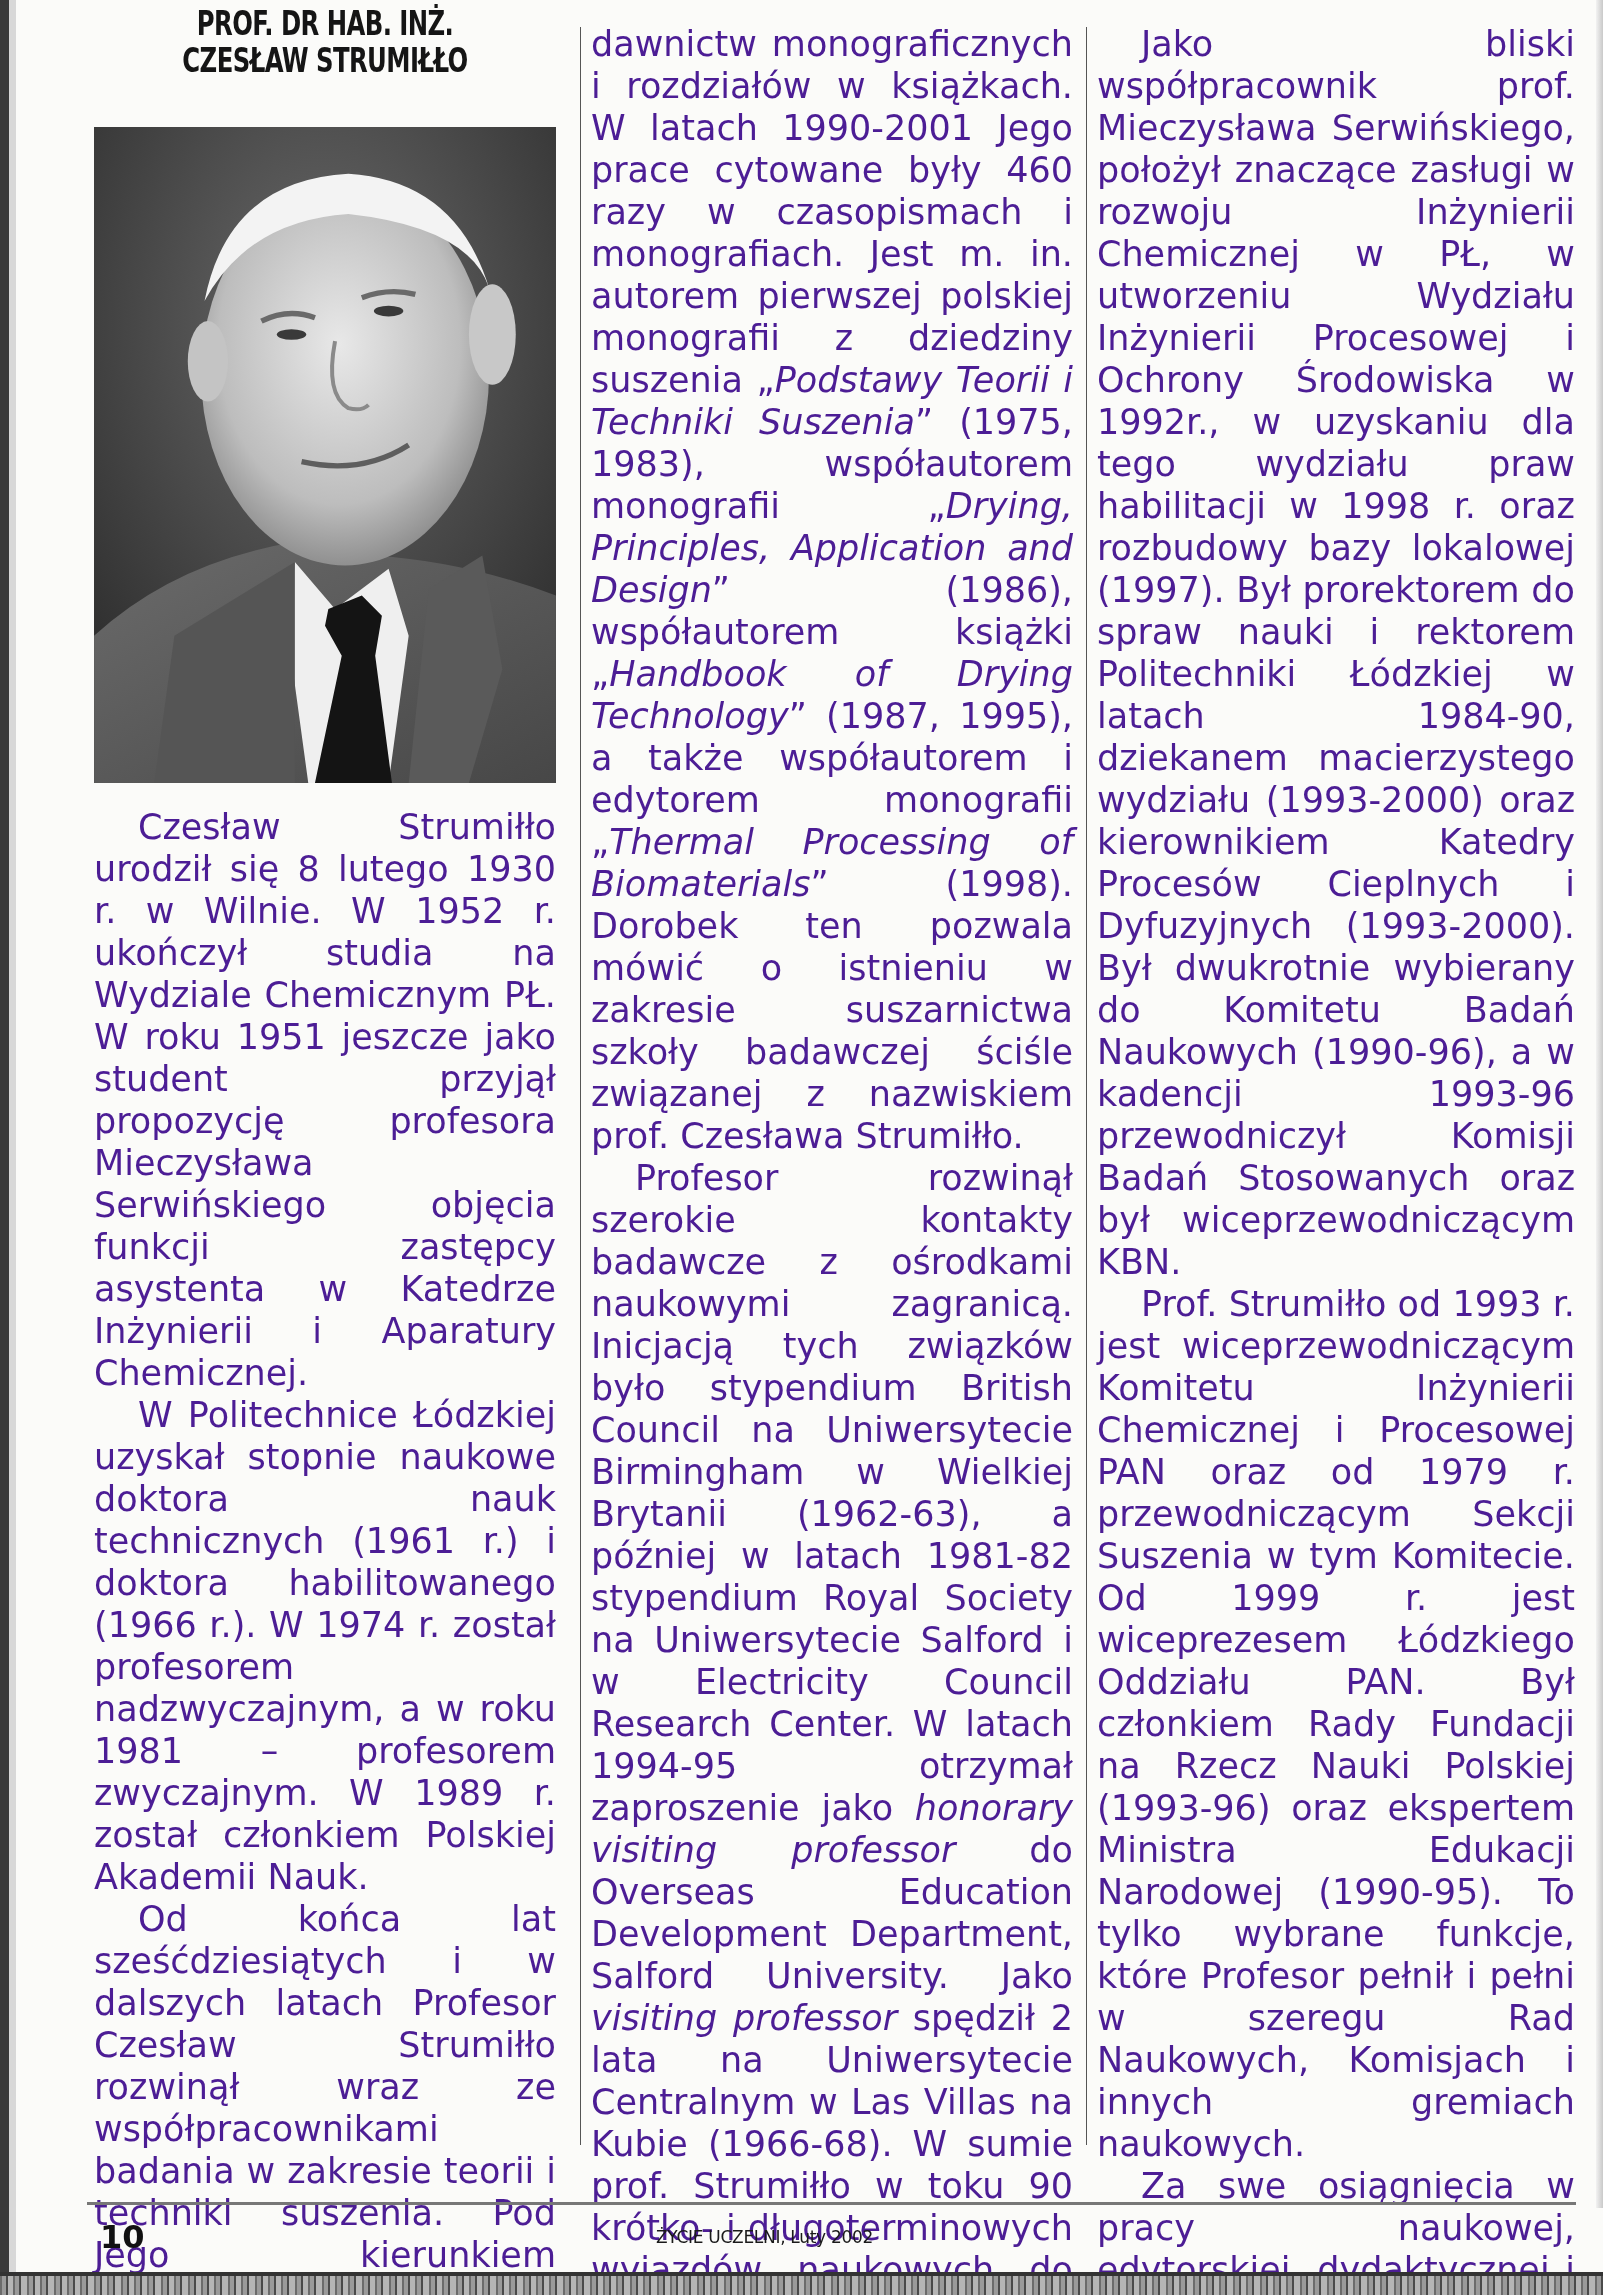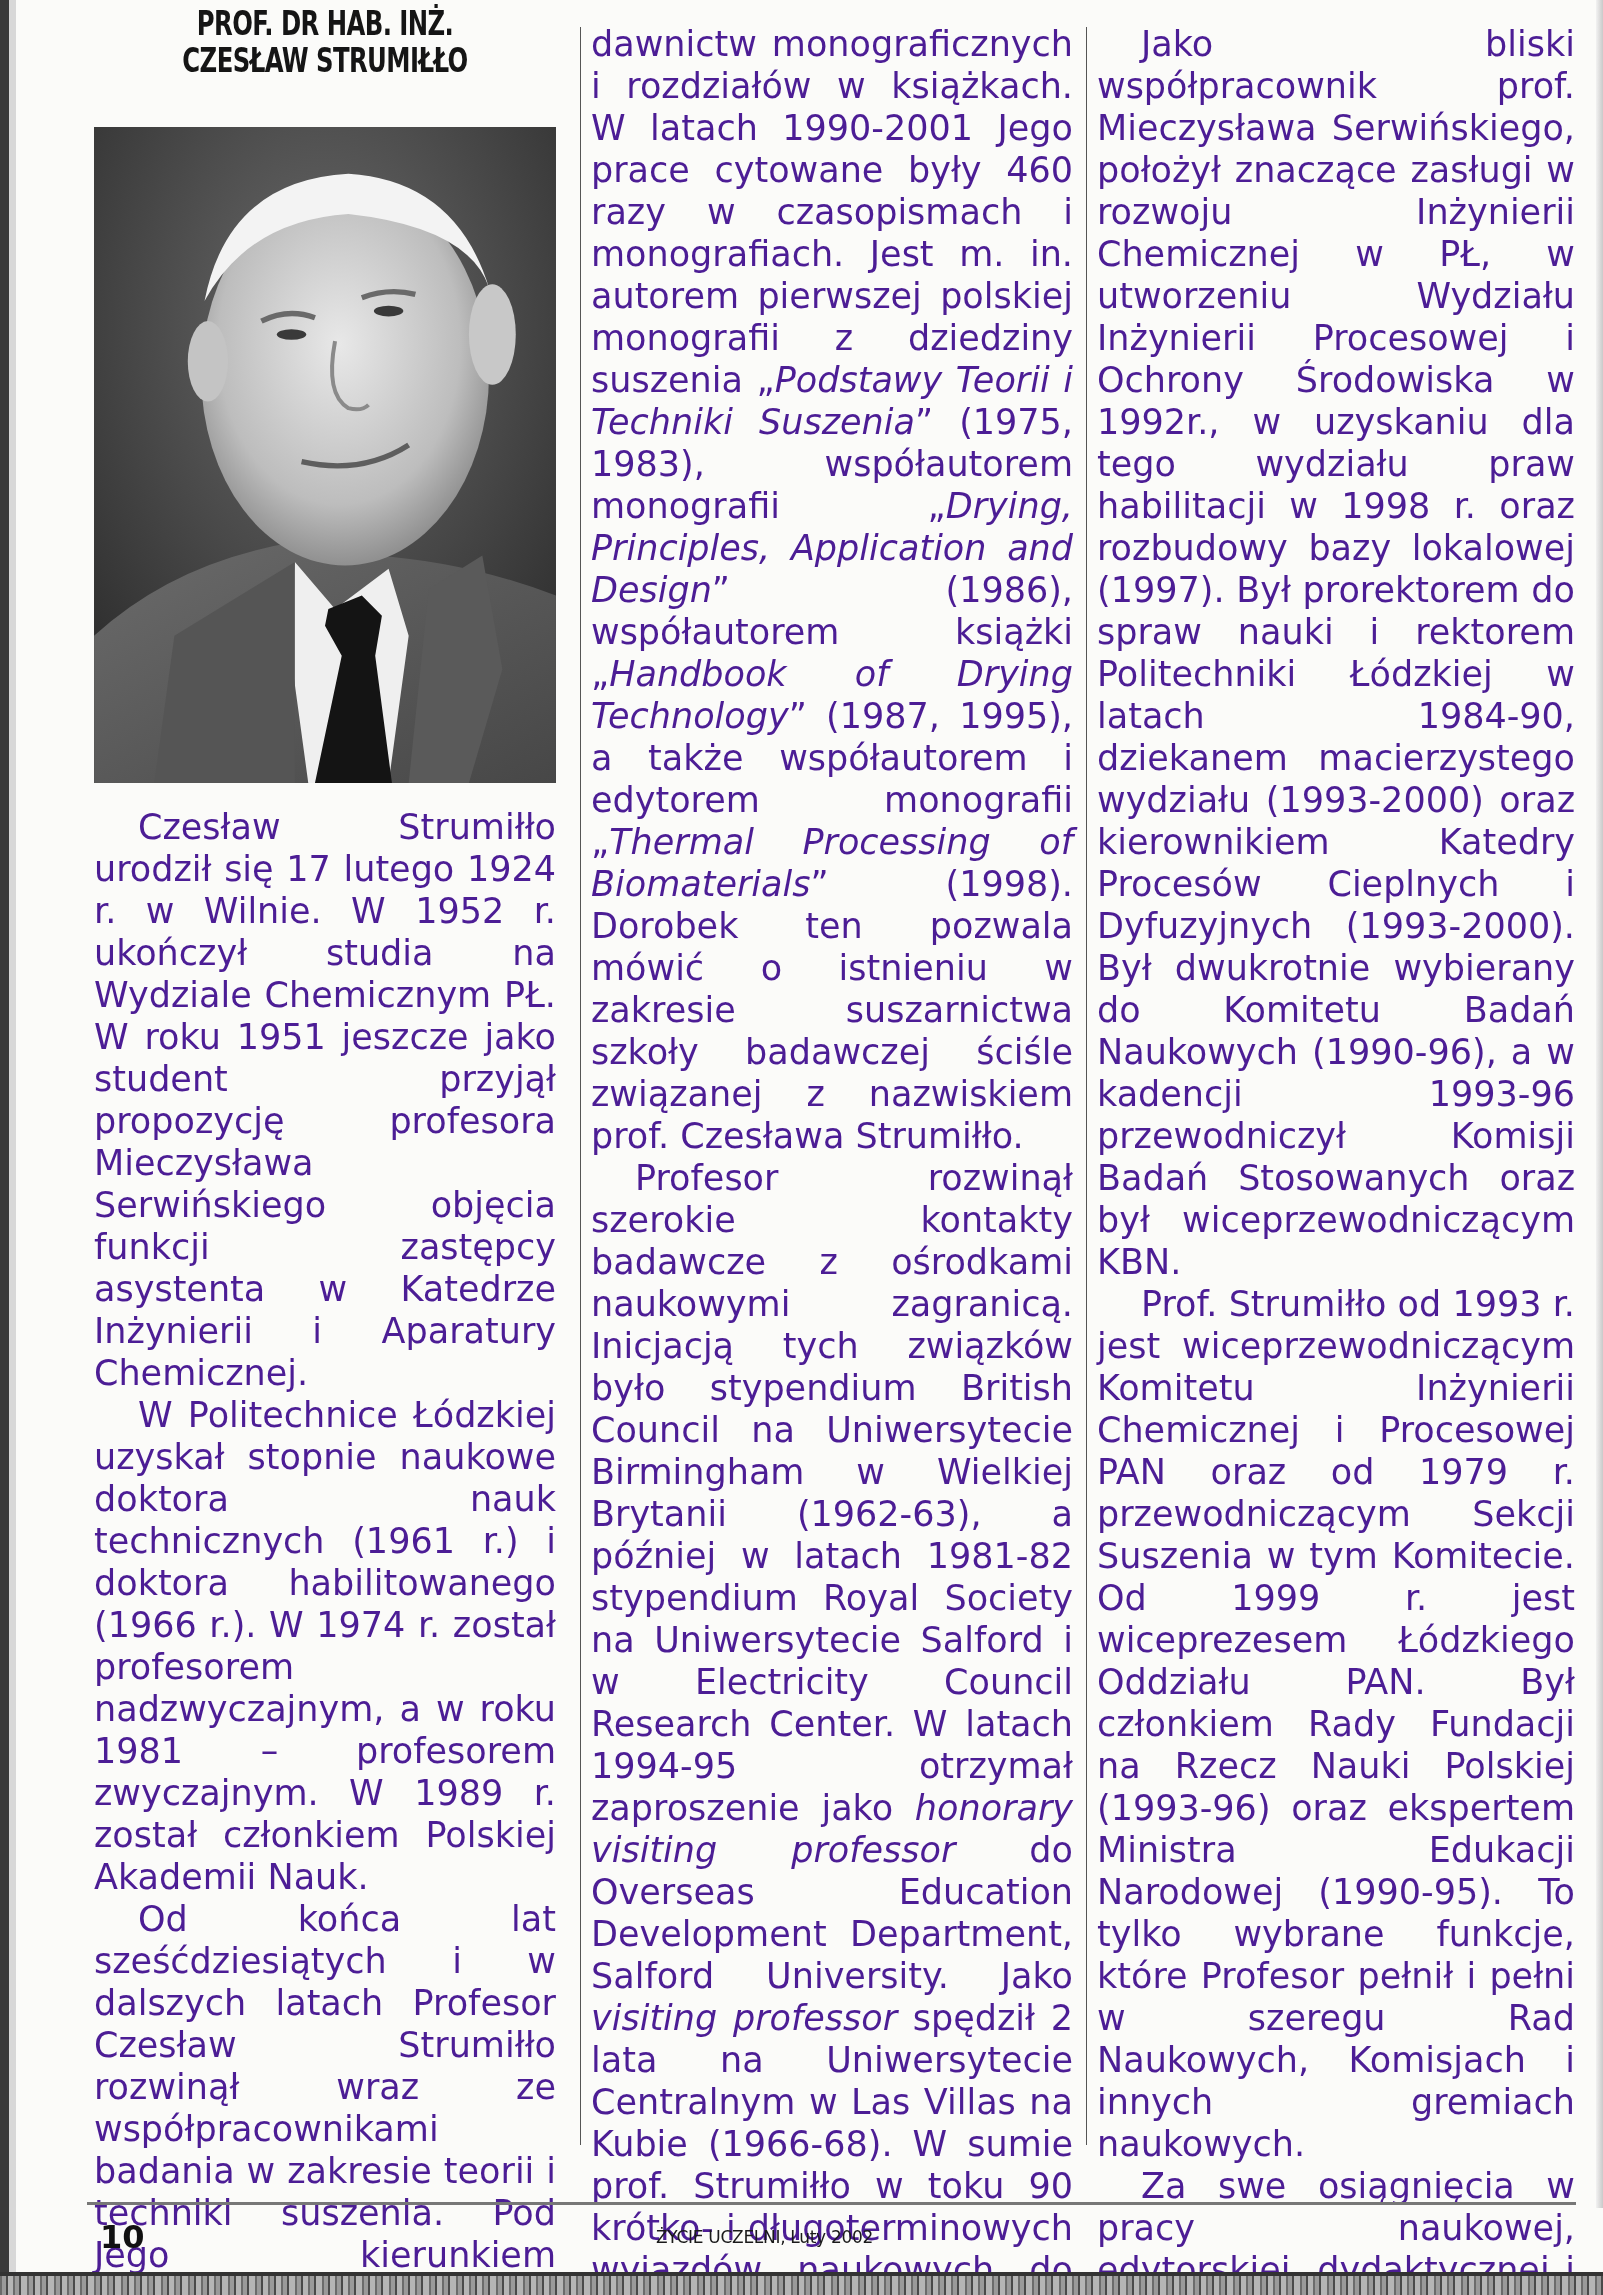--- a/index.html
+++ b/index.html
@@ -90,21 +90,21 @@
     <ellipse cx="440" cy="275" rx="22" ry="8" fill="#3a3a3a"></ellipse>
     <path d="M360 320 Q345 400 380 420 Q400 425 410 415" stroke="#8a8a8a" stroke-width="6" fill="none"></path>
     <path d="M310 500 Q400 520 470 475" stroke="#5e5e5e" stroke-width="8" fill="none"></path>
   </svg>
 </div>
 
 <div class="vrule vr1"></div>
 <div class="vrule vr2"></div>
 
 <div class="column col1">
-    <p class="indent"><span>Czesław Strumiłło urodził się 17 lutego 1924 r. w Wilnie. W 1952 r. ukończył studia na Wydziale Chemicznym PŁ. W roku 1951 jeszcze jako student przyjął propozycję profesora Mieczysława Serwińskiego objęcia funkcji zastępcy asystenta w Katedrze Inżynierii i Aparatury Chemicznej.</span></p>
+    <p class="indent"><span>Czesław Strumiłło urodził się 8 lutego 1930 r. w Wilnie. W 1952 r. ukończył studia na Wydziale Chemicznym PŁ. W roku 1951 jeszcze jako student przyjął propozycję profesora Mieczysława Serwińskiego objęcia funkcji zastępcy asystenta w Katedrze Inżynierii i Aparatury Chemicznej.</span></p>
     <p class="indent"><span>W Politechnice Łódzkiej uzyskał stopnie naukowe doktora nauk technicznych (1961 r.) i doktora habilitowanego (1966 r.). W 1974 r. został profesorem nadzwyczajnym, a w roku 1981 – profesorem zwyczajnym. W 1989 r. został członkiem Polskiej Akademii Nauk.</span></p>
     <p class="indent"><span>Od końca lat sześćdziesiątych i w dalszych latach Profesor Czesław Strumiłło rozwinął wraz ze współpracownikami badania w zakresie teorii i techniki suszenia. Pod Jego kierunkiem ukształtował się zespół naukowy o czołowej pozycji w dziedzinie suszenia w kraju i o uznanym autorytecie międzynarodowym, mający znaczący wkład w rozwój badań suszarniczych. Profesor wypromował 15 doktorów, z których czterech uzyskało stopień doktora habilitowanego, a dwóch tytuł profesora.</span></p>
     <p class="indent"><span>Dorobek naukowy prof. Strumiłło obejmuje łącznie ponad 200 publikacji w czasopismach, materiałach konferencyjnych, szereg wy-</span></p>
   </div>
 <div class="column col2">
     <p><span>dawnictw monograficznych i rozdziałów w książkach. W latach 1990-2001 Jego prace cytowane były 460 razy w czasopismach i monografiach. Jest m. in. autorem pierwszej polskiej monografii z dziedziny suszenia „</span><i>Podstawy Teorii i Techniki Suszenia</i><span>” (1975, 1983), współautorem monografii „</span><i>Drying, Principles, Application and Design</i><span>” (1986), współautorem książki „</span><i>Handbook of Drying Technology</i><span>” (1987, 1995), a także współautorem i edytorem monografii „</span><i>Thermal Processing of Biomaterials</i><span>” (1998). Dorobek ten pozwala mówić o istnieniu w zakresie suszarnictwa szkoły badawczej ściśle związanej z nazwiskiem prof. Czesława Strumiłło.</span></p>
     <p class="indent"><span>Profesor rozwinął szerokie kontakty badawcze z ośrodkami naukowymi zagranicą. Inicjacją tych związków było stypendium British Council na Uniwersytecie Birmingham w Wielkiej Brytanii (1962-63), a później w latach 1981-82 stypendium Royal Society na Uniwersytecie Salford i w Electricity Council Research Center. W latach 1994-95 otrzymał zaproszenie jako </span><i>honorary visiting professor</i><span> do Overseas Education Development Department, Salford University. Jako </span><i>visiting professor</i><span> spędził 2 lata na Uniwersytecie Centralnym w Las Villas na Kubie (1966-68). W sumie prof. Strumiłło w toku 90 krótko- i długoterminowych wyjazdów naukowych do ponad 30 krajów, spędził za granicą ponad 6 lat. Uczestniczył w ponad 120 konferencjach naukowych, w tym 70 konferencjach międzynarodowych. Przewodniczył Polskim Misjom Naukowym w Japonii (1989), RFN (1996) oraz Korei Południowej (1997). Jest członkiem rad redakcyjnych czasopism krajowych i zagranicznych, kieruje grantami badawczymi w ramach współpracy z ośrodkami naukowymi w USA oraz w krajach europejskich.</span></p>
   </div>
 <div class="column col3">
     <p class="indent"><span>Jako bliski współpracownik prof. Mieczysława Serwińskiego, położył znaczące zasługi w rozwoju Inżynierii Chemicznej w PŁ, w utworzeniu Wydziału Inżynierii Procesowej i Ochrony Środowiska w 1992r., w uzyskaniu dla tego wydziału praw habilitacji w 1998 r. oraz rozbudowy bazy lokalowej (1997). Był prorektorem do spraw nauki i rektorem Politechniki Łódzkiej w latach 1984-90, dziekanem macierzystego wydziału (1993-2000) oraz kierownikiem Katedry Procesów Cieplnych i Dyfuzyjnych (1993-2000). Był dwukrotnie wybierany do Komitetu Badań Naukowych (1990-96), a w kadencji 1993-96 przewodniczył Komisji Badań Stosowanych oraz był wiceprzewodniczącym KBN.</span></p>

